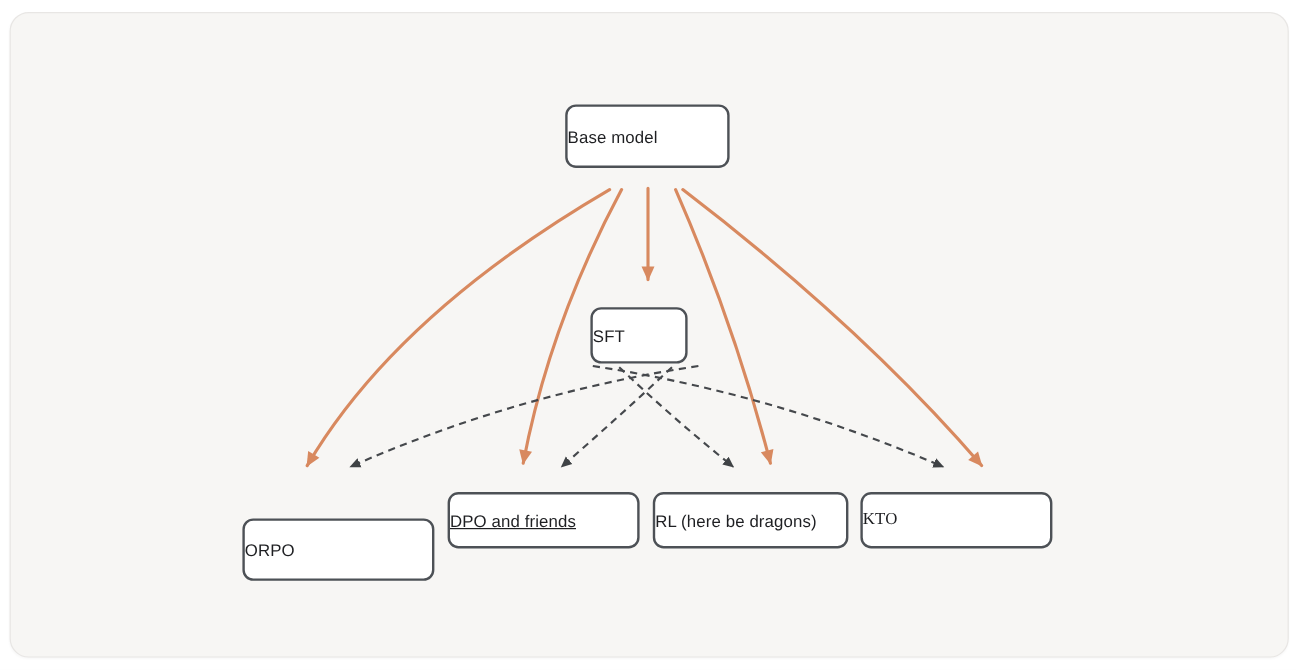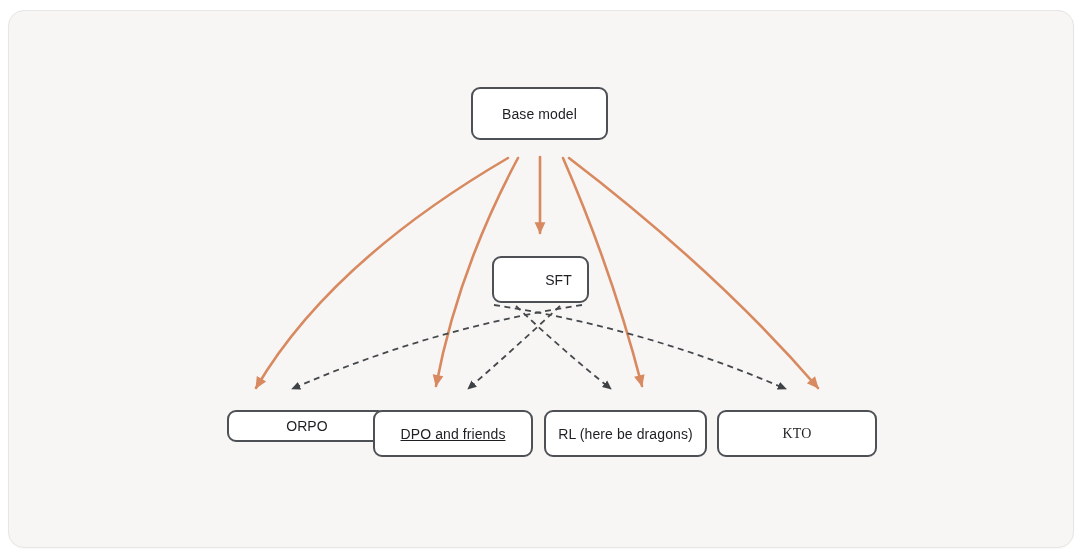--- a/index.html
+++ b/index.html
@@ -35,30 +35,30 @@
     pointer-events: none;
   }
   .node {
     position: absolute;
     box-sizing: border-box;
     background: #ffffff;
     border: 2px solid #4d5156;
     border-radius: 9px;
     display: flex;
     align-items: center;
-    justify-content: center;
+    justify-content: flex-start;
     color: #1e1f22;
     font-size: 14px;
     font-weight: 500;
     letter-spacing: 0.1px;
     white-space: nowrap;
   }
   .node-base { left: 471px; top: 87px;  width: 137px; height: 53px; }
-  .node-sft  { left: 492px; top: 256px; width: 97px;  height: 47px; padding-left: 36px; }
-  .node-orpo { left: 202px; top: 410px; width: 160px; height: 32px; margin-left: 25px; }
+  .node-sft  { left: 492px; top: 256px; width: 81px;  height: 47px; }
+  .node-orpo { left: 202px; top: 432px; width: 160px; height: 52px; }
   .node-dpo  { left: 373px; top: 410px; width: 160px; height: 47px; text-decoration: underline; }
   .node-rl   { left: 544px; top: 410px; width: 163px; height: 47px; }
   .node-kto  { left: 717px; top: 410px; width: 160px; height: 47px; font-family: Liberation Serif, serif; }
 
   .edge-solid {
     fill: none;
     stroke: #d8895f;
     stroke-width: 2.6;
     stroke-linecap: round;
   }

